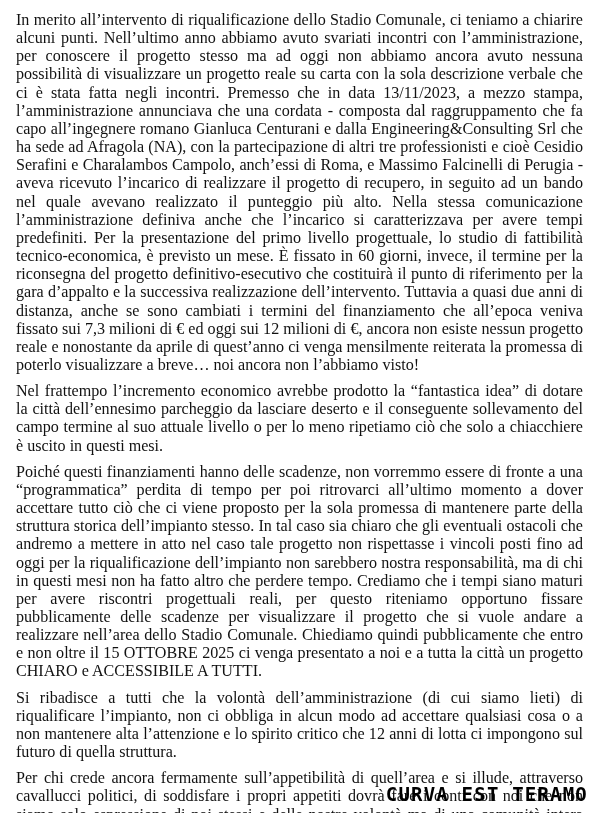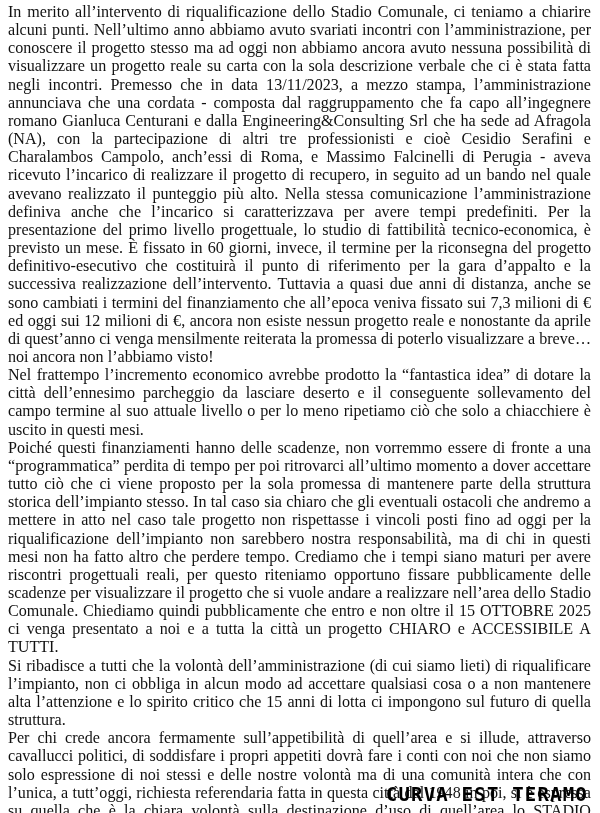--- a/index.html
+++ b/index.html
@@ -17,21 +17,21 @@
       position: absolute;
       left: 8px;
       top: 3px;
       width: 583px;
       font-family: "Liberation Serif", "DejaVu Serif", serif;
       font-size: 16.1px;
       line-height: 18.15px;
       color: #111111;
     }
     .para {
-      margin: 0;
+      margin: 8px;
       text-align: justify;
       text-align-last: left;
     }
     .signature {
       position: absolute;
       right: 12px;
       top: 782px;
       font-family: "DejaVu Sans Mono", "Liberation Mono", monospace;
       font-weight: bold;
       font-size: 19px;
@@ -43,18 +43,18 @@
       white-space: nowrap;
     }
   </style>
 </head>
 <body>
 
 <div class="doc">
   <p class="para">In merito all’intervento di riqualificazione dello Stadio Comunale, ci teniamo a chiarire alcuni punti. Nell’ultimo anno abbiamo avuto svariati incontri con l’amministrazione, per conoscere il progetto stesso ma ad oggi non abbiamo ancora avuto nessuna possibilità di visualizzare un progetto reale su carta con la sola descrizione verbale che ci è stata fatta negli incontri. Premesso che in data 13/11/2023, a mezzo stampa, l’amministrazione annunciava che una cordata - composta dal raggruppamento che fa capo all’ingegnere romano Gianluca Centurani e dalla Engineering&amp;Consulting Srl che ha sede ad Afragola (NA), con la partecipazione di altri tre professionisti e cioè Cesidio Serafini e Charalambos Campolo, anch’essi di Roma, e Massimo Falcinelli di Perugia - aveva ricevuto l’incarico di realizzare il progetto di recupero, in seguito ad un bando nel quale avevano realizzato il punteggio più alto. Nella stessa comunicazione l’amministrazione definiva anche che l’incarico si caratterizzava per avere tempi predefiniti. Per la presentazione del primo livello progettuale, lo studio di fattibilità tecnico-economica, è previsto un mese. È fissato in 60 giorni, invece, il termine per la riconsegna del progetto definitivo-esecutivo che costituirà il punto di riferimento per la gara d’appalto e la successiva realizzazione dell’intervento. Tuttavia a quasi due anni di distanza, anche se sono cambiati i termini del finanziamento che all’epoca veniva fissato sui 7,3 milioni di € ed oggi sui 12 milioni di €, ancora non esiste nessun progetto reale e nonostante da aprile di quest’anno ci venga mensilmente reiterata la promessa di poterlo visualizzare a breve… noi ancora non l’abbiamo visto!</p>
   <p class="para">Nel frattempo l’incremento economico avrebbe prodotto la “fantastica idea” di dotare la città dell’ennesimo parcheggio da lasciare deserto e il conseguente sollevamento del campo termine al suo attuale livello o per lo meno ripetiamo ciò che solo a chiacchiere è uscito in questi mesi.</p>
   <p class="para">Poiché questi finanziamenti hanno delle scadenze, non vorremmo essere di fronte a una “programmatica” perdita di tempo per poi ritrovarci all’ultimo momento a dover accettare tutto ciò che ci viene proposto per la sola promessa di mantenere parte della struttura storica dell’impianto stesso. In tal caso sia chiaro che gli eventuali ostacoli che andremo a mettere in atto nel caso tale progetto non rispettasse i vincoli posti fino ad oggi per la riqualificazione dell’impianto non sarebbero nostra responsabilità, ma di chi in questi mesi non ha fatto altro che perdere tempo. Crediamo che i tempi siano maturi per avere riscontri progettuali reali, per questo riteniamo opportuno fissare pubblicamente delle scadenze per visualizzare il progetto che si vuole andare a realizzare nell’area dello Stadio Comunale. Chiediamo quindi pubblicamente che entro e non oltre il 15 OTTOBRE 2025 ci venga presentato a noi e a tutta la città un progetto CHIARO e ACCESSIBILE A TUTTI.</p>
-  <p class="para">Si ribadisce a tutti che la volontà dell’amministrazione (di cui siamo lieti) di riqualificare l’impianto, non ci obbliga in alcun modo ad accettare qualsiasi cosa o a non mantenere alta l’attenzione e lo spirito critico che 15 anni di lotta ci impongono sul futuro di quella struttura.</p>
+  <p class="para">Si ribadisce a tutti che la volontà dell’amministrazione (di cui siamo lieti) di riqualificare l’impianto, non ci obbliga in alcun modo ad accettare qualsiasi cosa o a non mantenere alta l’attenzione e lo spirito critico che 12 anni di lotta ci impongono sul futuro di quella struttura.</p>
   <p class="para">Per chi crede ancora fermamente sull’appetibilità di quell’area e si illude, attraverso cavallucci politici, di soddisfare i propri appetiti dovrà fare i conti con noi che non siamo solo espressione di noi stessi e delle nostre volontà ma di una comunità intera che con l’unica, a tutt’oggi, richiesta referendaria fatta in questa città dal 1948 in poi, si è espressa su quella che è la chiara volontà sulla destinazione d’uso di quell’area lo STADIO COMUNALE.</p>
 
 </div>
 
 <div class="signature">CURVA EST TERAMO</div>
 
 </body></html>

